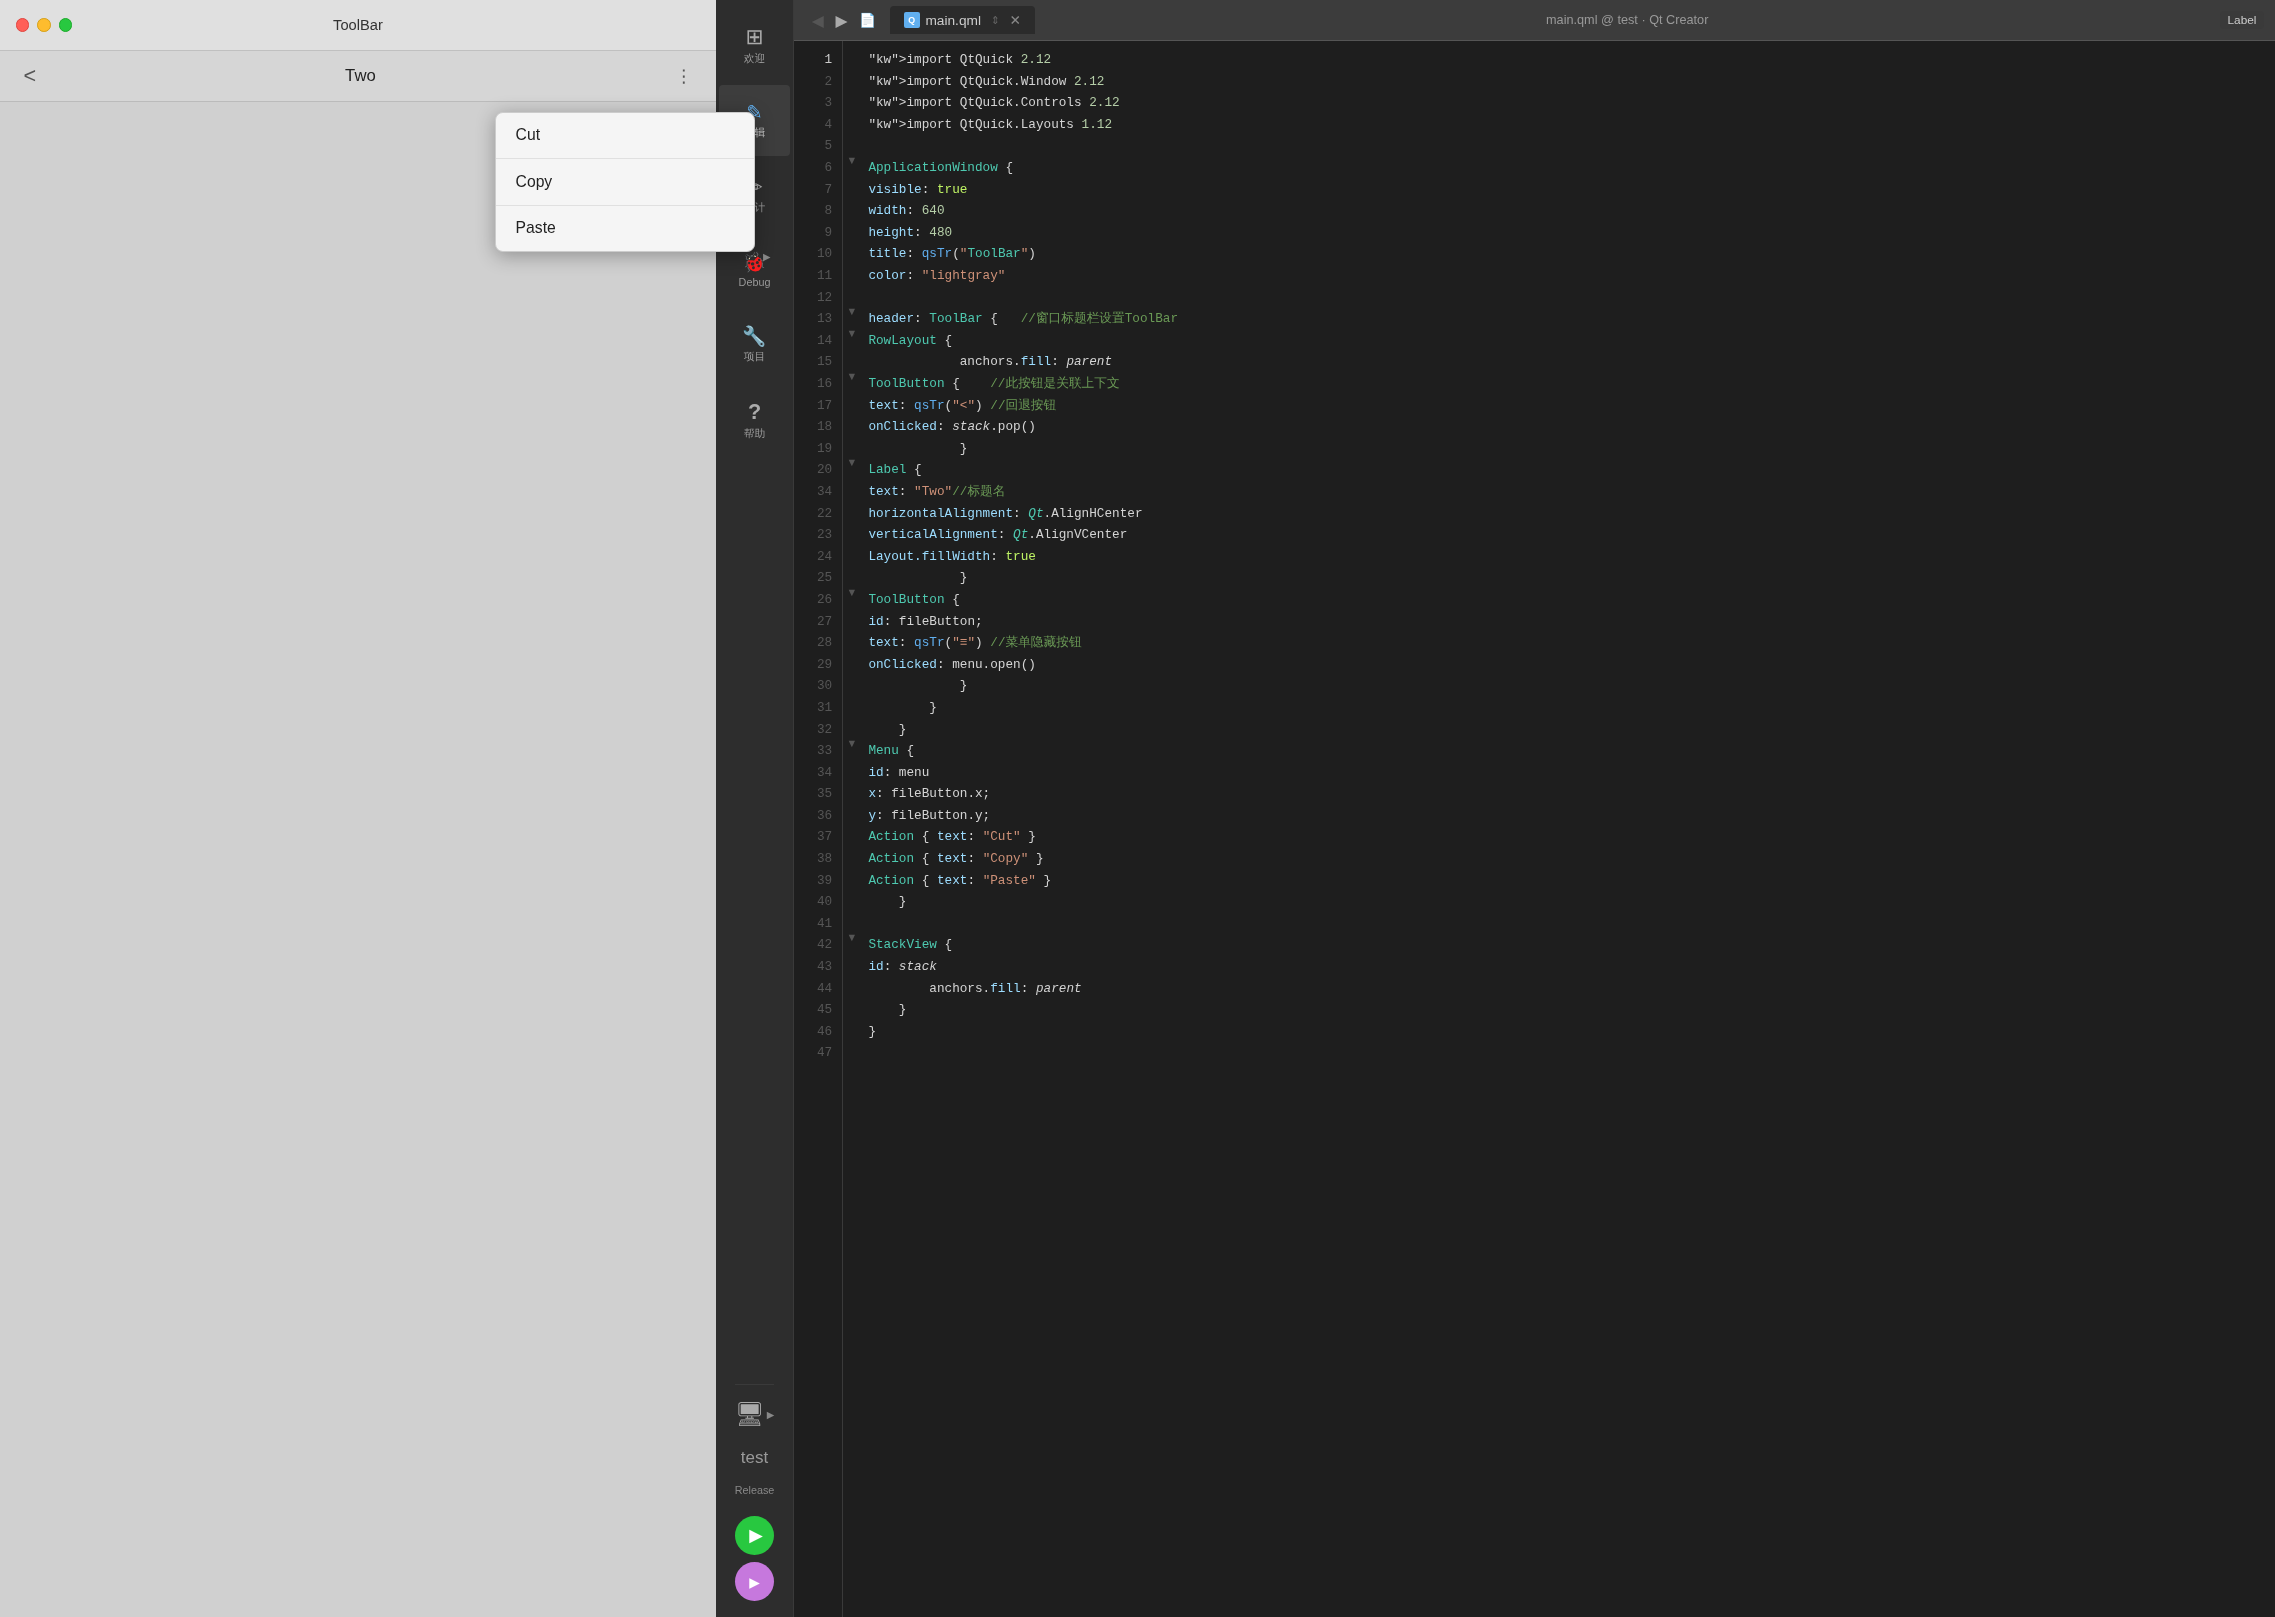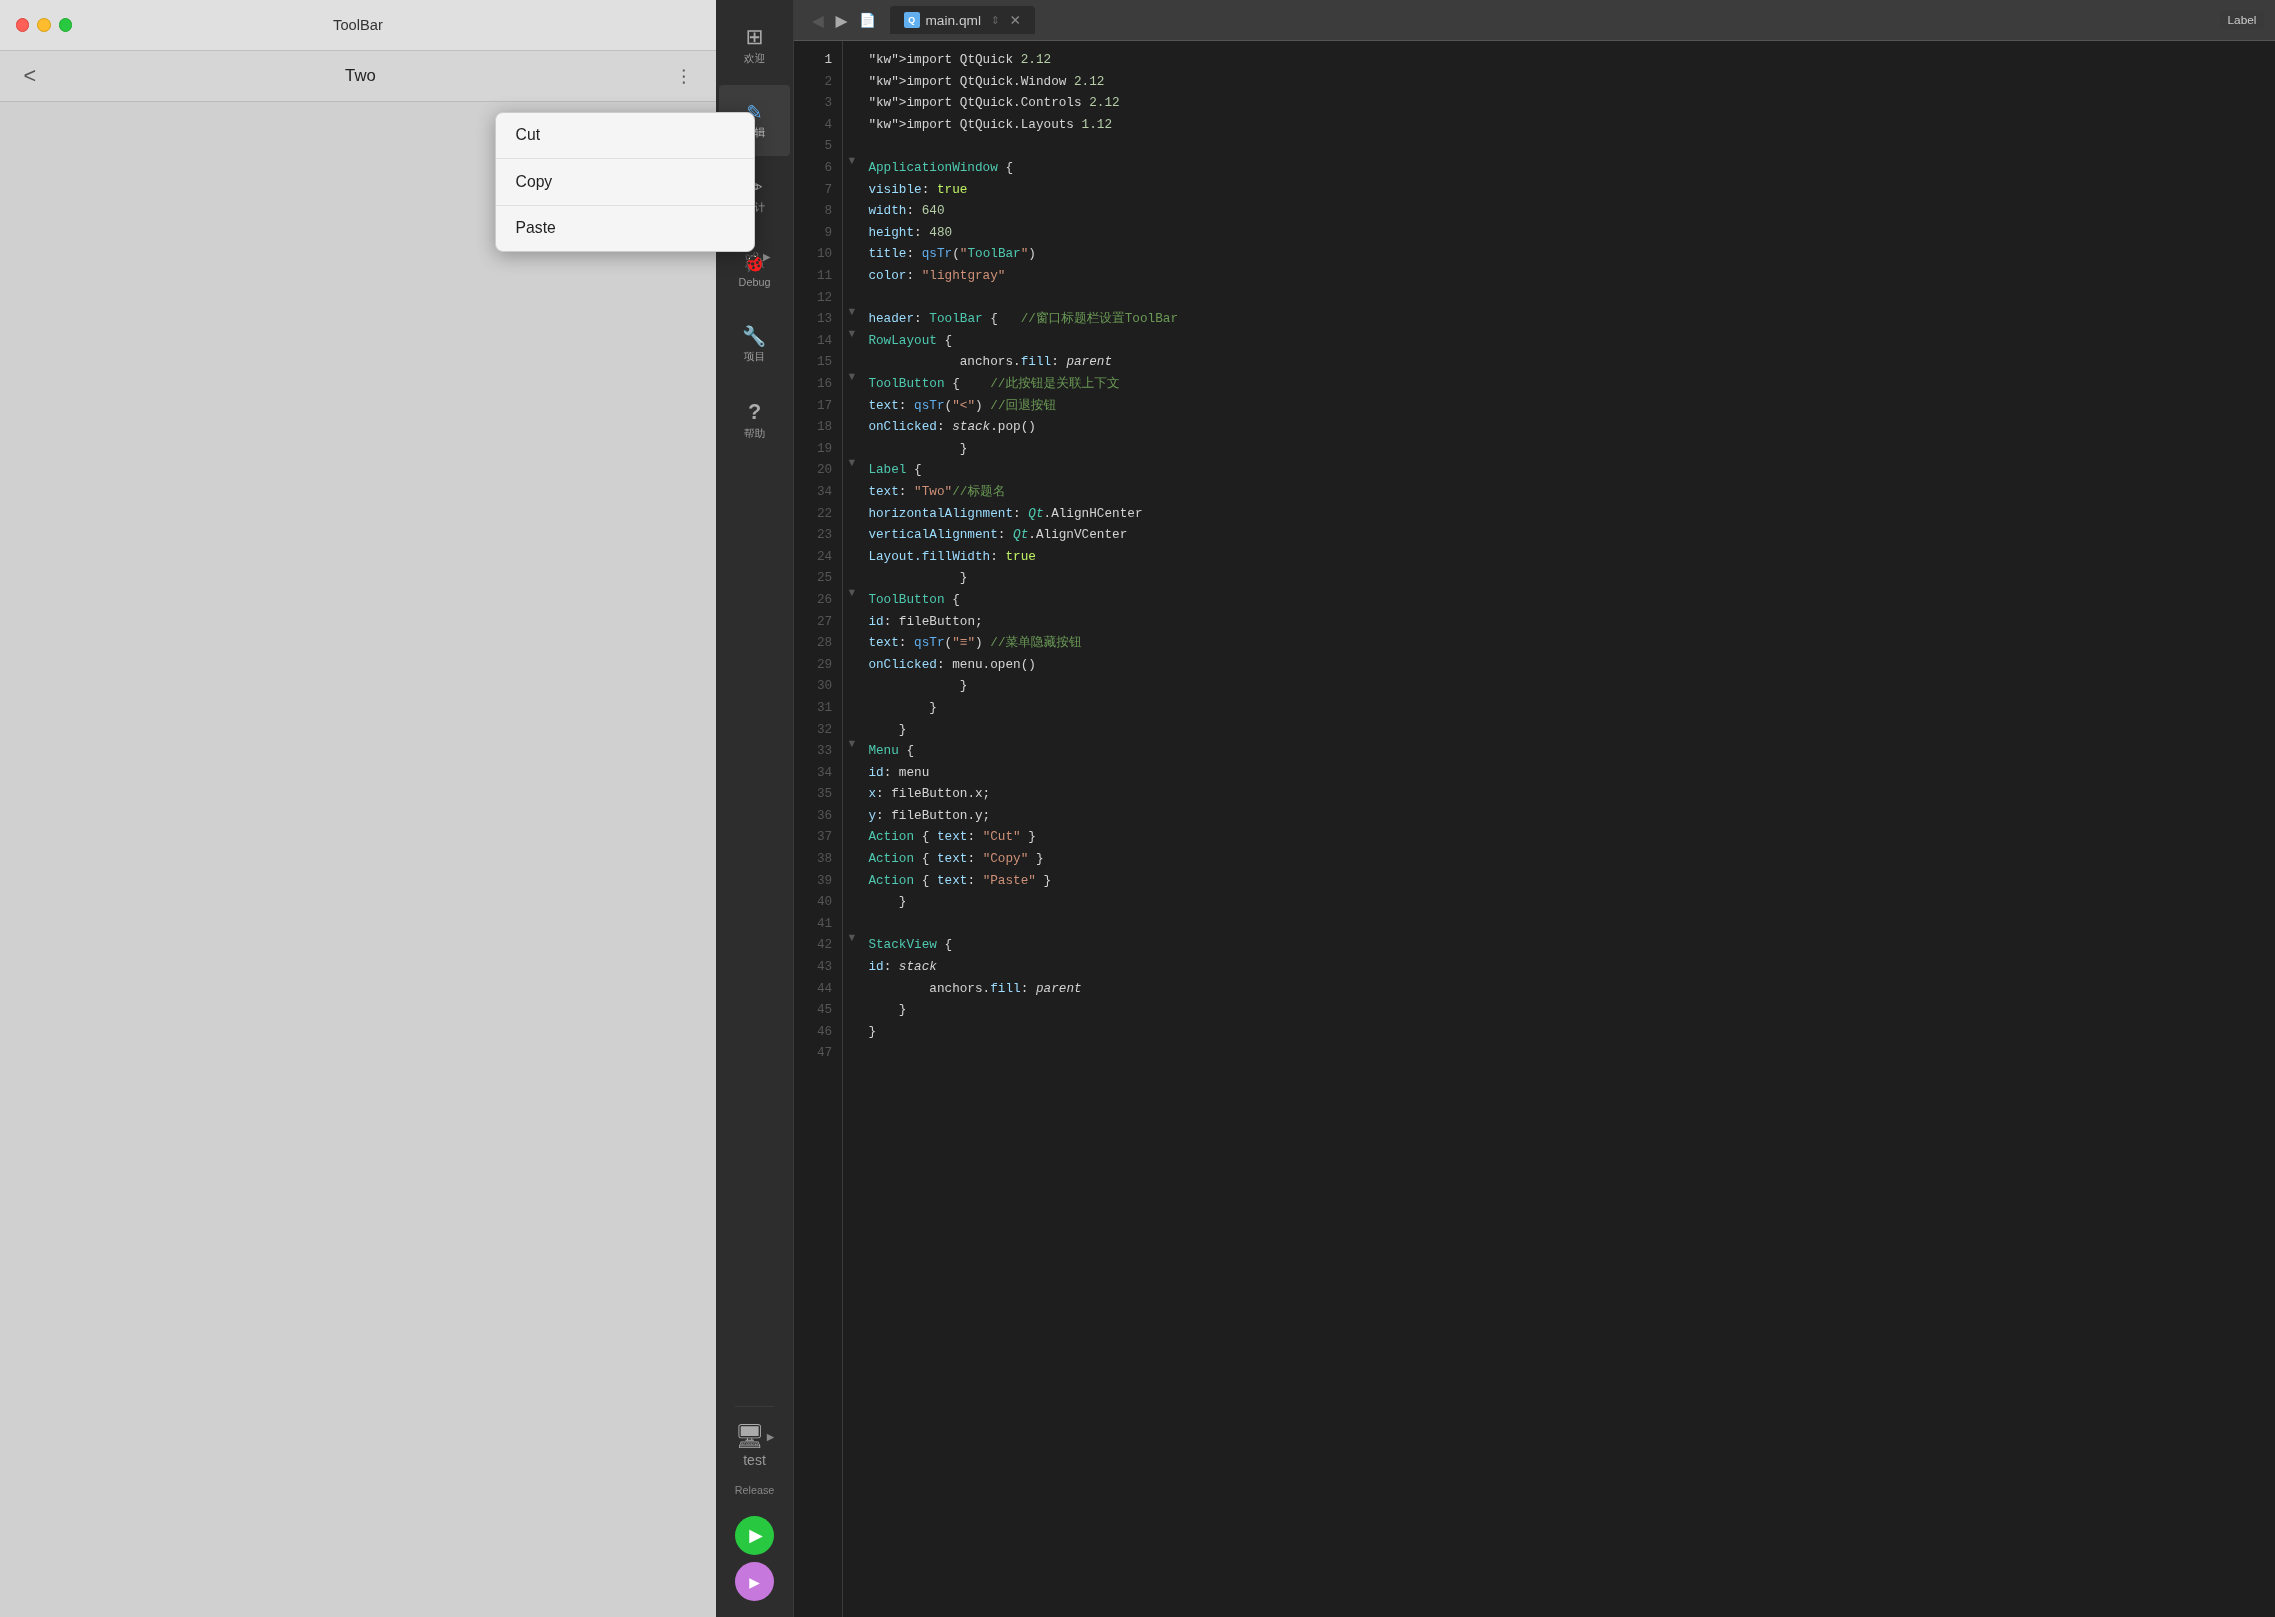--- a/index.html
+++ b/index.html
@@ -366,23 +366,23 @@
       color: #aaa;
     }
 
     .dropdown-arrow {
       font-size: 9.8px;
       color: #888;
       margin-left: 2px;
     }
 
     .build-label {
-      font-size: 14px;
+      font-size: 17px;
       color: #999;
-      margin-top: 2px;
+      margin-top: 20px;
     }
 
     .run-controls {
       display: flex;
       flex-direction: column;
       align-items: center;
       gap: 7.8px;
       padding: 7.8px 0;
     }
 
@@ -508,20 +508,21 @@
     <div class="editor-header">
       <button class="nav-btn disabled">◀</button>
       <button class="nav-btn">▶</button>
       <button class="nav-btn" style="font-size:13.7px;">📄</button>
       <div class="editor-tab">
         <span class="tab-icon" style="font-size:8.8px;font-weight:bold;">Q</span>
         <span>main.qml</span>
         <span style="font-size:10.8px;color:#666;margin-left:3.9px;">⇕</span>
         <span class="tab-close">✕</span>
       </div>
+      <div class="editor-header-title">main.qml @ test · Qt Creator</div>
       <div class="label-badge">Label</div>
     </div>
 
     <div class="code-editor">
 
       <div class="line-numbers" id="lineNumbers">
           <div class="line-number active">1</div>
           <div class="line-number">2</div>
           <div class="line-number">3</div>
           <div class="line-number">4</div>

